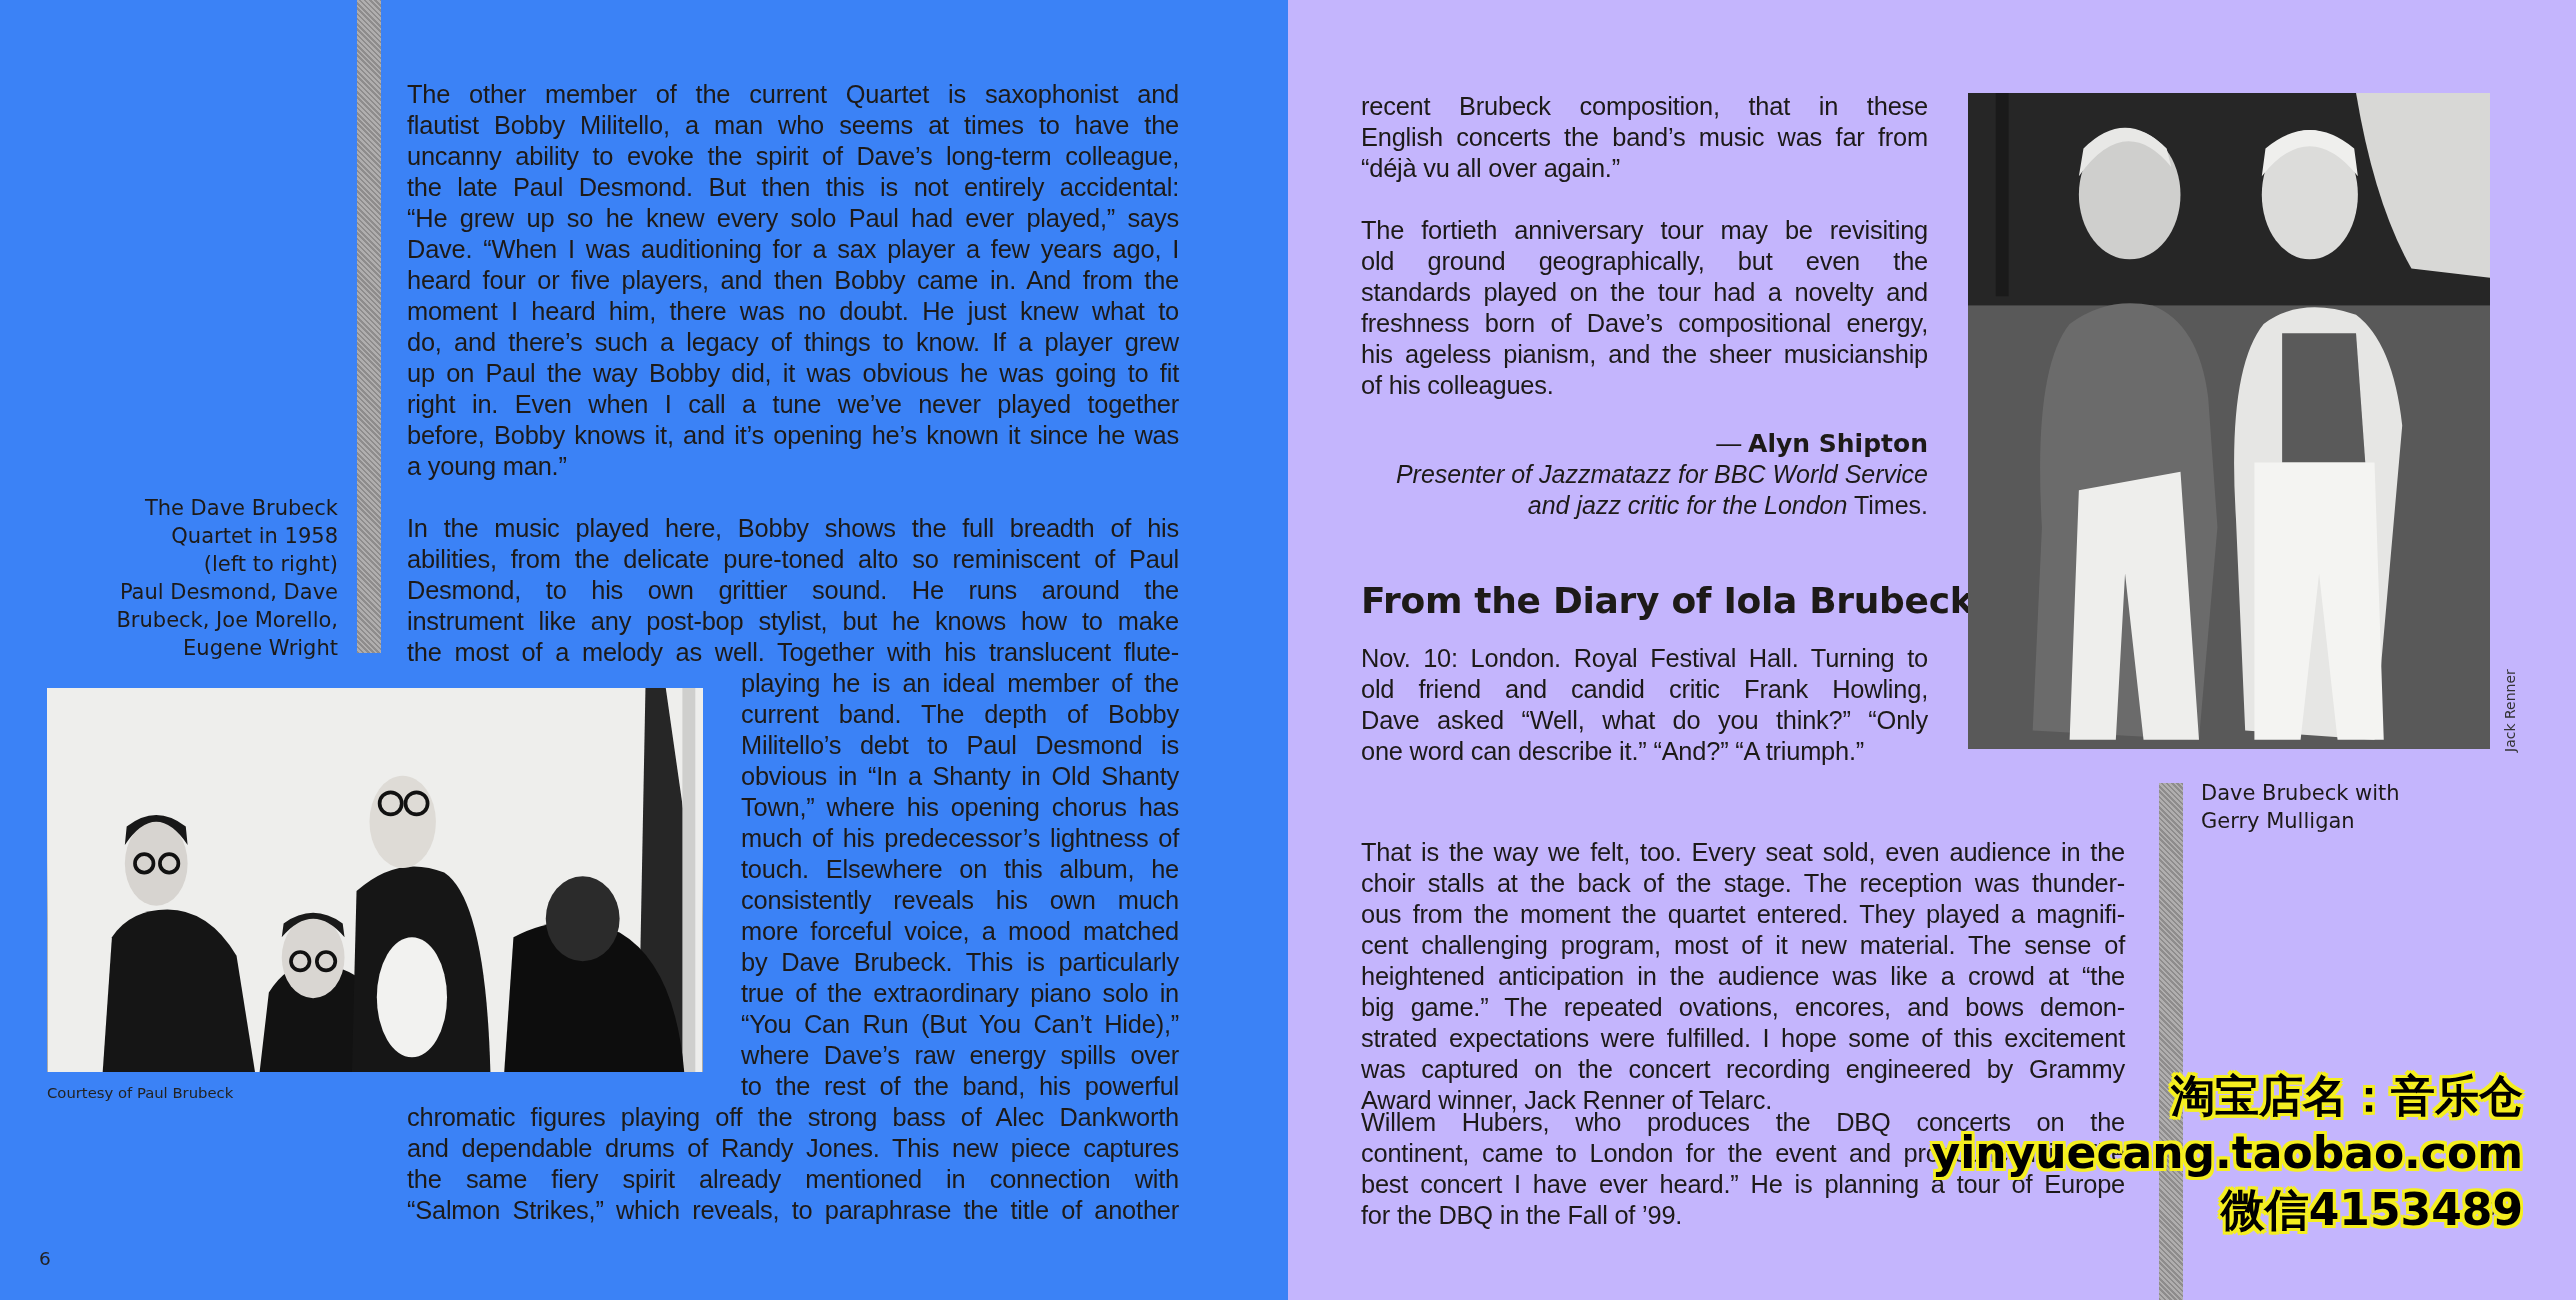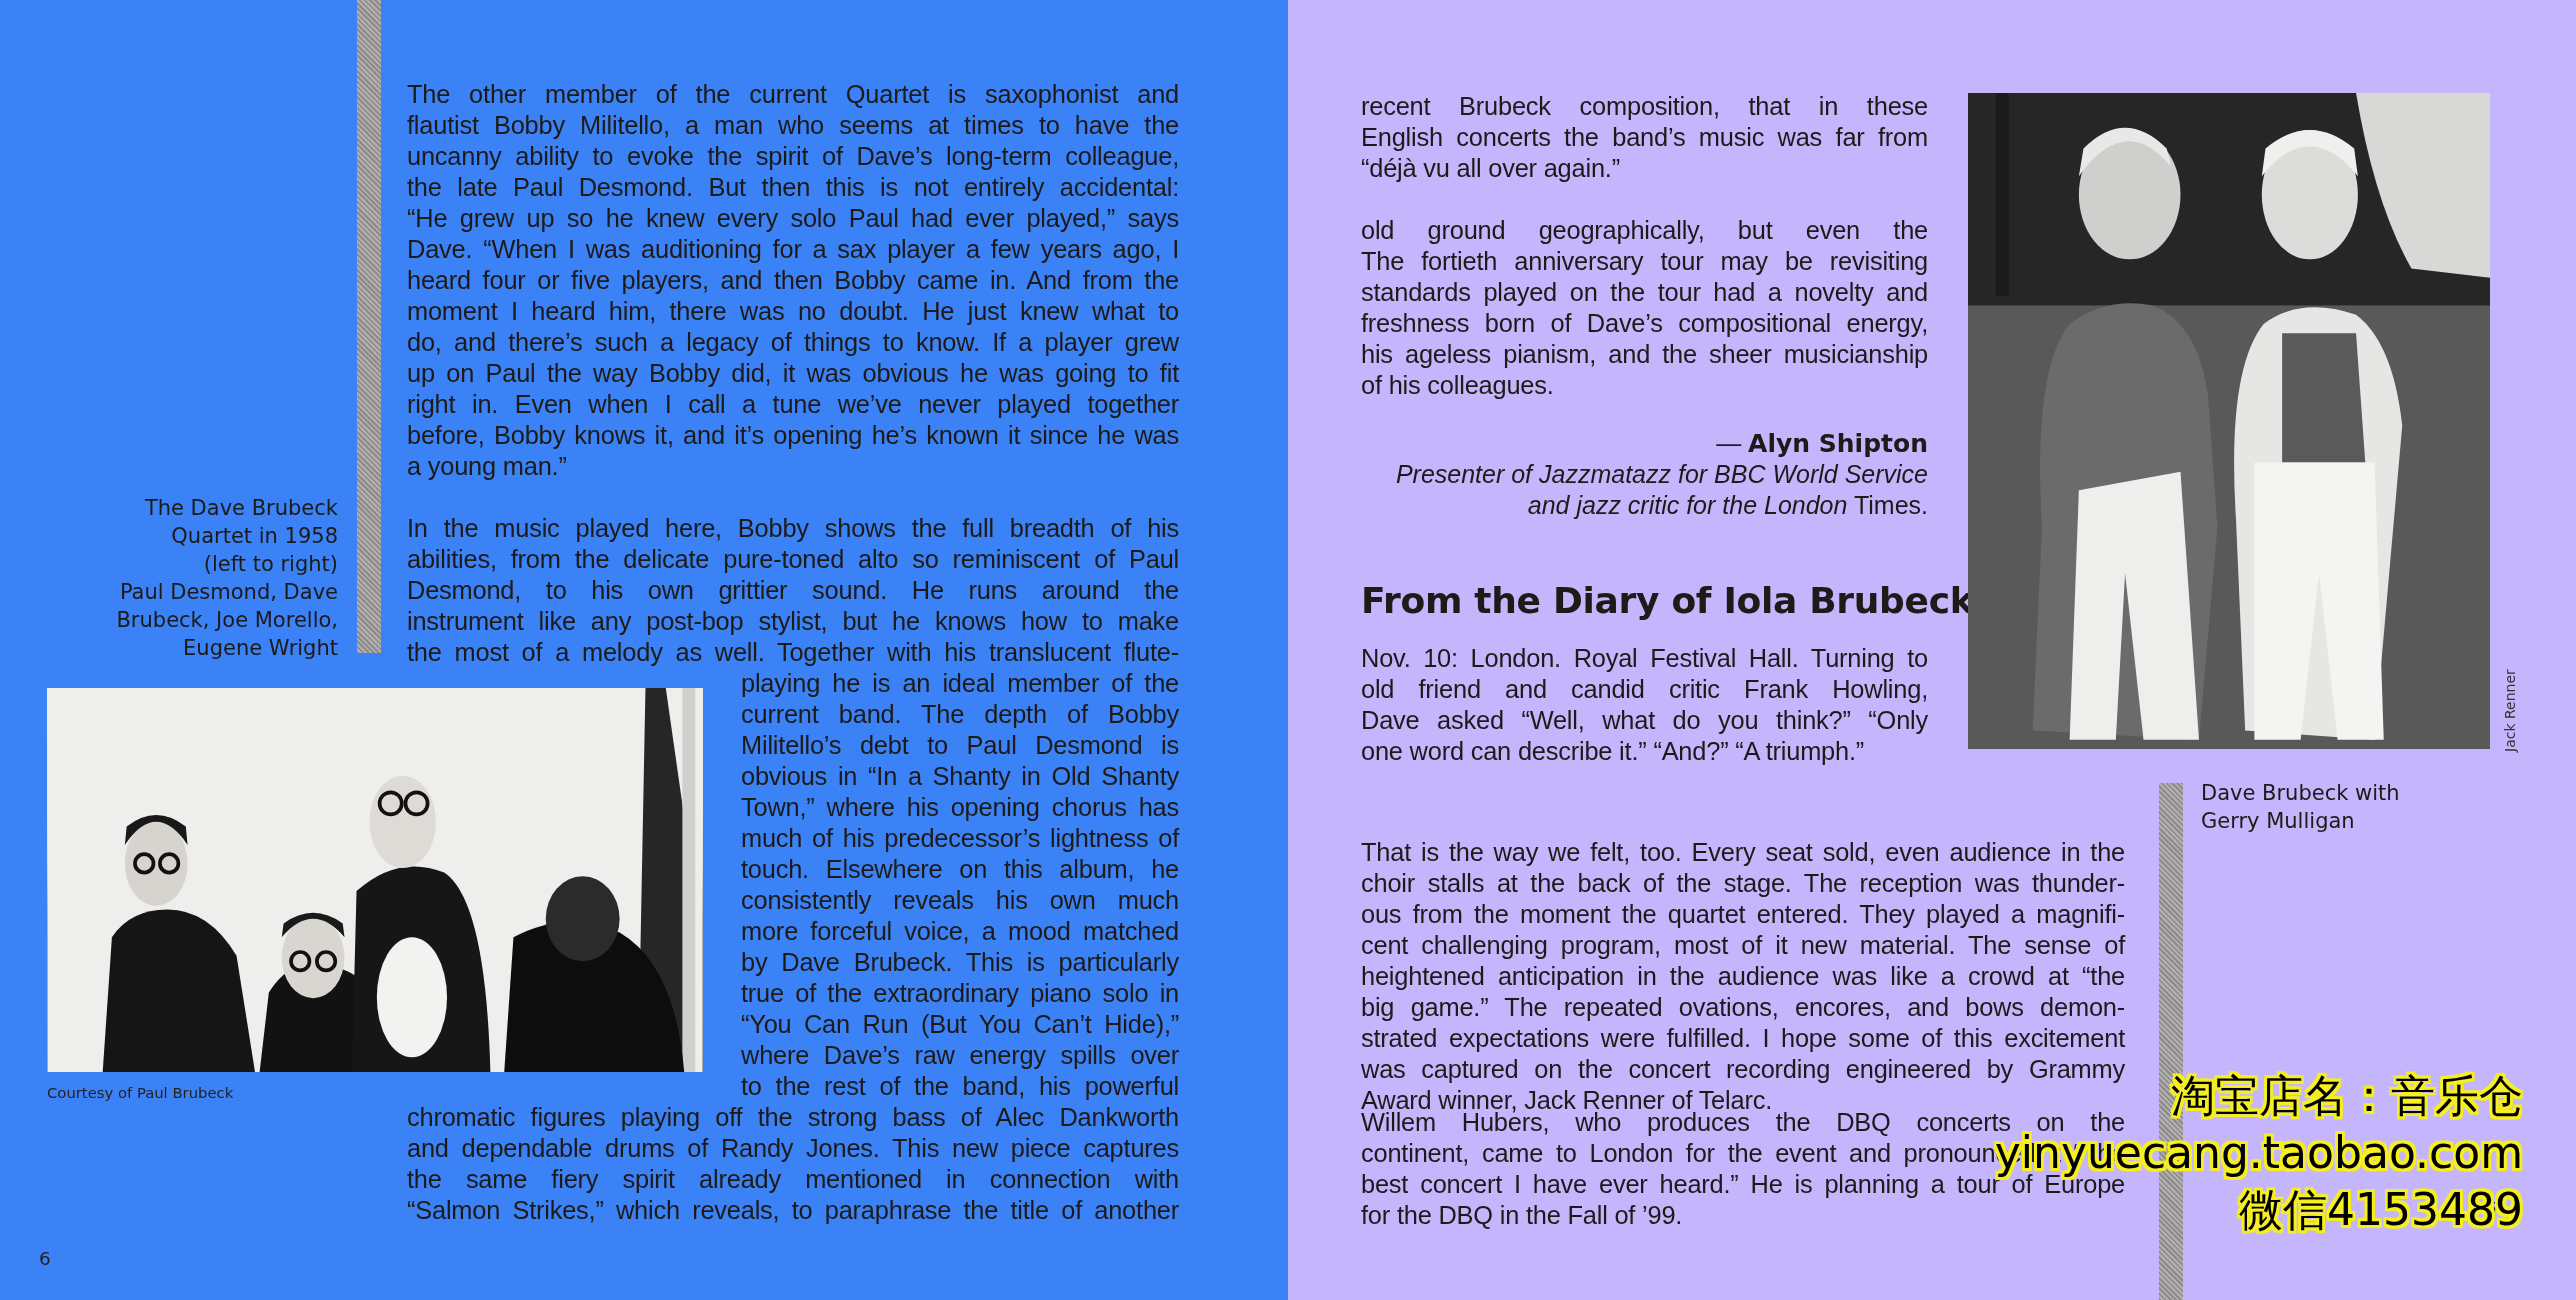--- a/index.html
+++ b/index.html
@@ -40,21 +40,21 @@
 
   .heading-diary { position: absolute; font-weight: bold; font-size: 36px; font-family: "DejaVu Sans", sans-serif; letter-spacing: -0.3px; }
   .signature { position: absolute; text-align: right; font-size: 25px; line-height: 31px; }
   .signature .name { font-weight: bold; font-family: "DejaVu Sans", sans-serif; }
   .signature .role { font-style: italic; }
 
   .page-number { position: absolute; font-size: 18.5px; font-family: "DejaVu Sans", sans-serif; color: #222; }
   .credit-vertical { position: absolute; font-size: 14px; font-family: "DejaVu Sans", sans-serif; color: #333;
     transform: rotate(-90deg); transform-origin: left top; white-space: nowrap; }
 
-  .watermark { position: absolute; right: 53px; text-align: right; font-weight: normal;
+  .watermark { position: absolute; right: 53px; text-align: right; font-weight: bold;
     font-family: "DejaVu Sans", sans-serif; color: #000; font-size: 44px; line-height: 57px;
     -webkit-text-stroke: 0; text-shadow:
       -2.8px -2.8px 0 #f5ef20, 2.8px -2.8px 0 #f5ef20, -2.8px 2.8px 0 #f5ef20, 2.8px 2.8px 0 #f5ef20,
       0 -2.8px 0 #f5ef20, 0 2.8px 0 #f5ef20, -2.8px 0 0 #f5ef20, 2.8px 0 0 #f5ef20; }
   .watermark div { white-space: nowrap; }
 </style>
 </head>
 <body>
 
 <div class="page page-left">
@@ -143,22 +143,22 @@
   <div class="page-number" style="left:39px; top:1248px;">6</div>
 </div>
 
 <div class="page page-right">
   <div class="body-text" style="left:73px; top:91px; width:567px;" id="rp1">
       <span class="line">recent Brubeck composition, that in these</span>
       <span class="line">English concerts the band’s music was far from</span>
       <span class="line last">“déjà vu all over again.”</span>
     </div>
   <div class="body-text" style="left:73px; top:215px; width:567px;" id="rp2">
+      <span class="line">The fortieth anniversary tour may be revisiting</span>
       <span class="line">old ground geographically, but even the</span>
-      <span class="line">The fortieth anniversary tour may be revisiting</span>
       <span class="line">standards played on the tour had a novelty and</span>
       <span class="line">freshness born of Dave’s compositional energy,</span>
       <span class="line">his ageless pianism, and the sheer musicianship</span>
       <span class="line last">of his colleagues.</span>
     </div>
 
   <div class="signature" style="left:73px; top:428px; width:567px;">
     <div><span>— </span><span class="name">Alyn Shipton</span></div>
     <div class="role">Presenter of Jazzmatazz for BBC World Service</div>
     <div><span class="role">and jazz critic for the London</span><span> Times.</span></div>

